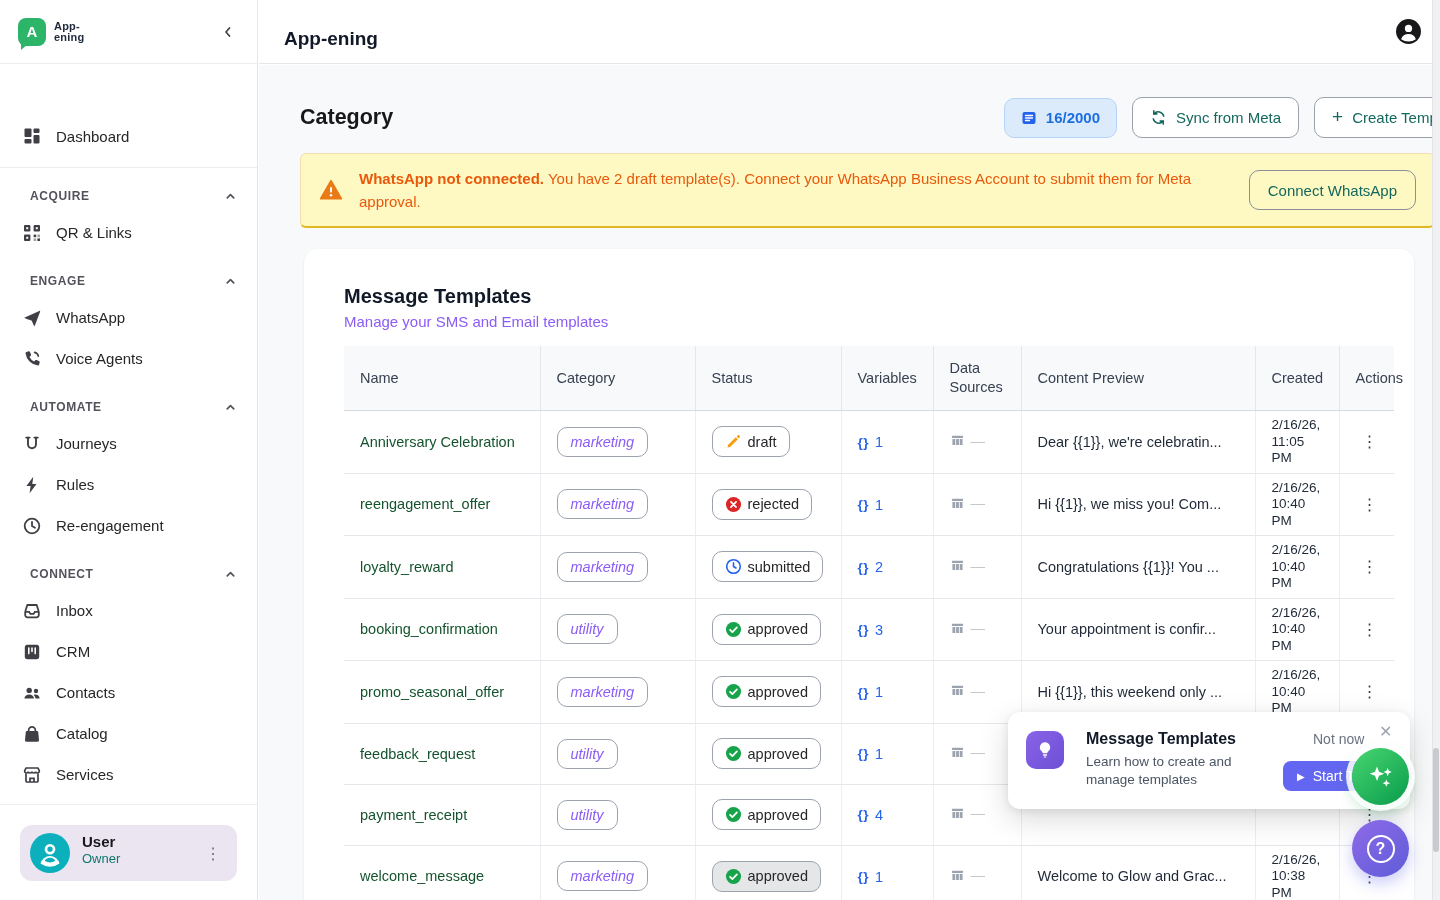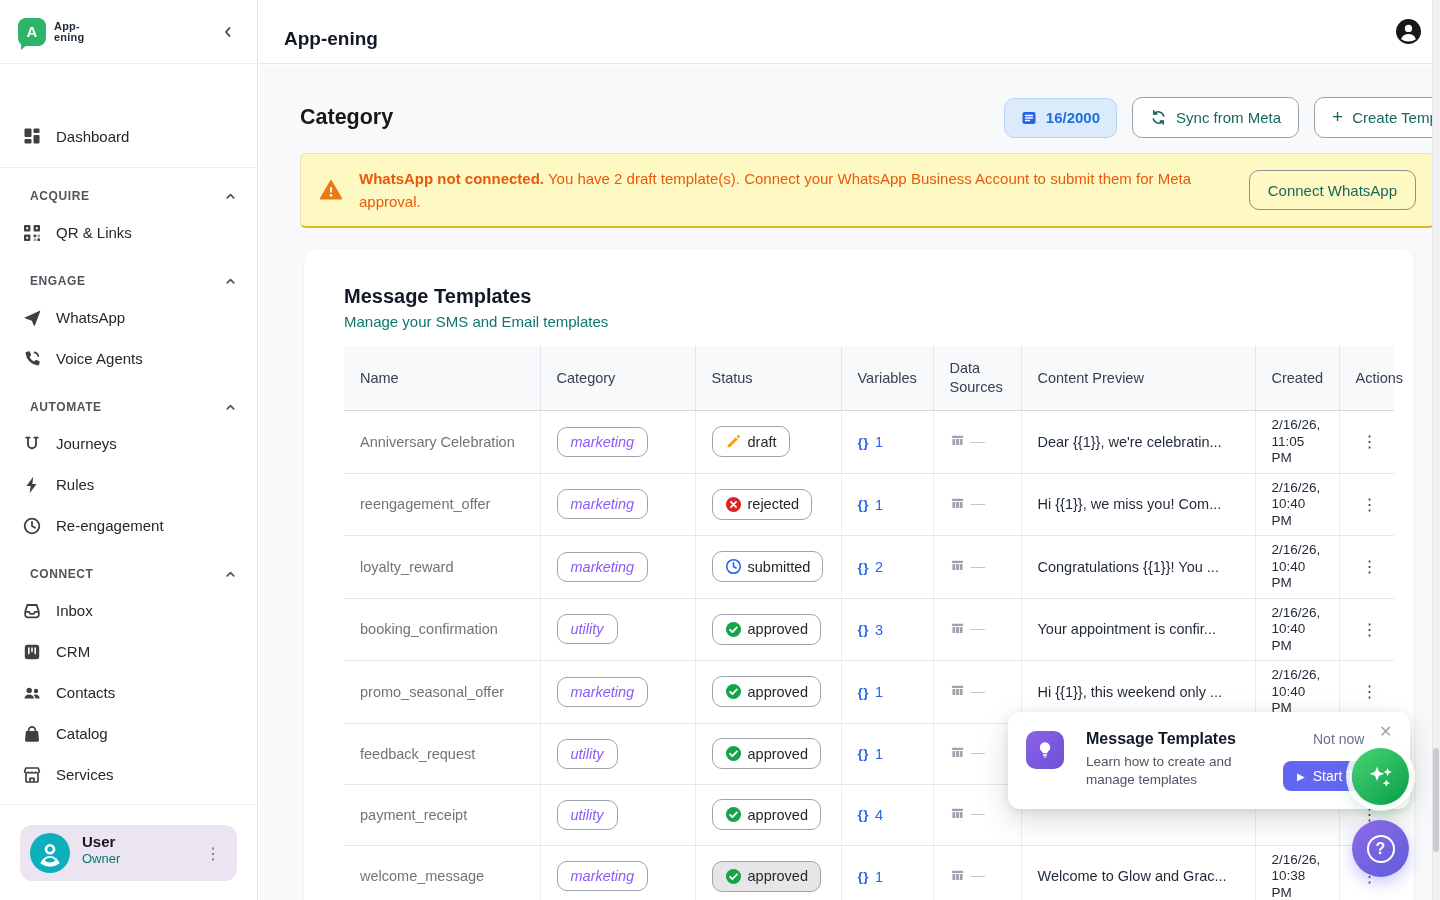--- a/index.html
+++ b/index.html
@@ -46,29 +46,29 @@
   .plus-ic { font-size:19px; font-weight:400; line-height:1; margin-top:-2px; }
 
   .banner { margin:15px 0 0 41px; width:1135px; background:#fef9c3; border:1px solid #f3ddb0; border-bottom:2px solid #e3b71f; border-radius:6px; padding:13px 18px; display:flex; align-items:center; }
   .warn-ic { flex:none; margin-right:16px; }
   .banner-text { font-size:15px; line-height:23px; color:#e8590c; max-width:910px; }
   .banner-text strong { font-weight:bold; }
   .btn-banner { margin-left:auto; height:40px; padding:0 18px; background:transparent; border:1px solid #8a8f98; border-radius:10px; color:#15685e; font-size:15px; font-weight:500; font-family:inherit; white-space:nowrap; cursor:pointer; }
 
   .card { margin:21px 0 0 45px; width:1110px; height:690px; background:#fff; border-radius:14px; box-shadow:0 1px 3px rgba(0,0,0,.08); padding:36px 26px 0 40px; overflow:hidden; }
   .card h2 { font-size:20px; font-weight:600; color:#111827; }
-  .card-sub { font-size:15px; font-weight:500; color:#0f766e; margin-top:5px; }
+  .card-sub { font-size:15px; font-weight:500; color:#8b5cf6; margin-top:5px; }
   table { border-collapse:collapse; table-layout:fixed; width:1050px; margin-top:16px; }
   thead th { background:#f8f9fb; text-align:left; font-size:14.5px; font-weight:500; color:#374151; padding:13px 12px 13px 16px; border-bottom:1px solid #d6d9de; border-right:1px solid #e3e6ea; vertical-align:middle; line-height:19px; }
   thead th:last-child { border-right:none; }
   thead th.nw { white-space:nowrap; }
   tbody tr { height:61px; }
   tbody td { padding:6px 12px 6px 16px; border-bottom:1px solid #e5e7eb; border-right:1px solid #eceef1; vertical-align:middle; font-size:14.5px; color:#1f2937; }
   tbody td:last-child { border-right:none; }
-  .tpl-link { color:#737373; text-decoration:none; font-size:14.5px; line-height:20px; cursor:pointer; }
+  .tpl-link { color:#14532d; text-decoration:none; font-size:14.5px; line-height:20px; cursor:pointer; }
   .pill { display:inline-flex; align-items:center; gap:7px; border:1.3px solid #9ca3af; border-radius:10px; background:#fff; padding:7px 13px; font-size:14.5px; color:#27272a; white-space:nowrap; }
   .cat-pill { padding:6px 13px; color:#8b5cf6;font-style:italic; }
   .status-pill { padding:6px 12px; gap:6px; }
   .status-pill.hl { background:#e5e6e8; }
   .st-ic { width:17px; height:17px; flex:none; }
   .vars { display:inline-flex; align-items:center; gap:6px; color:#2563eb; font-size:14.5px; }
   .braces { font-weight:bold; font-size:13.5px; letter-spacing:.5px; }
   .ds { display:inline-flex; align-items:center; gap:6px; }
   .ds-ic { width:15px; height:15px; }
   .ds-dash { color:#c4c7cc; }

